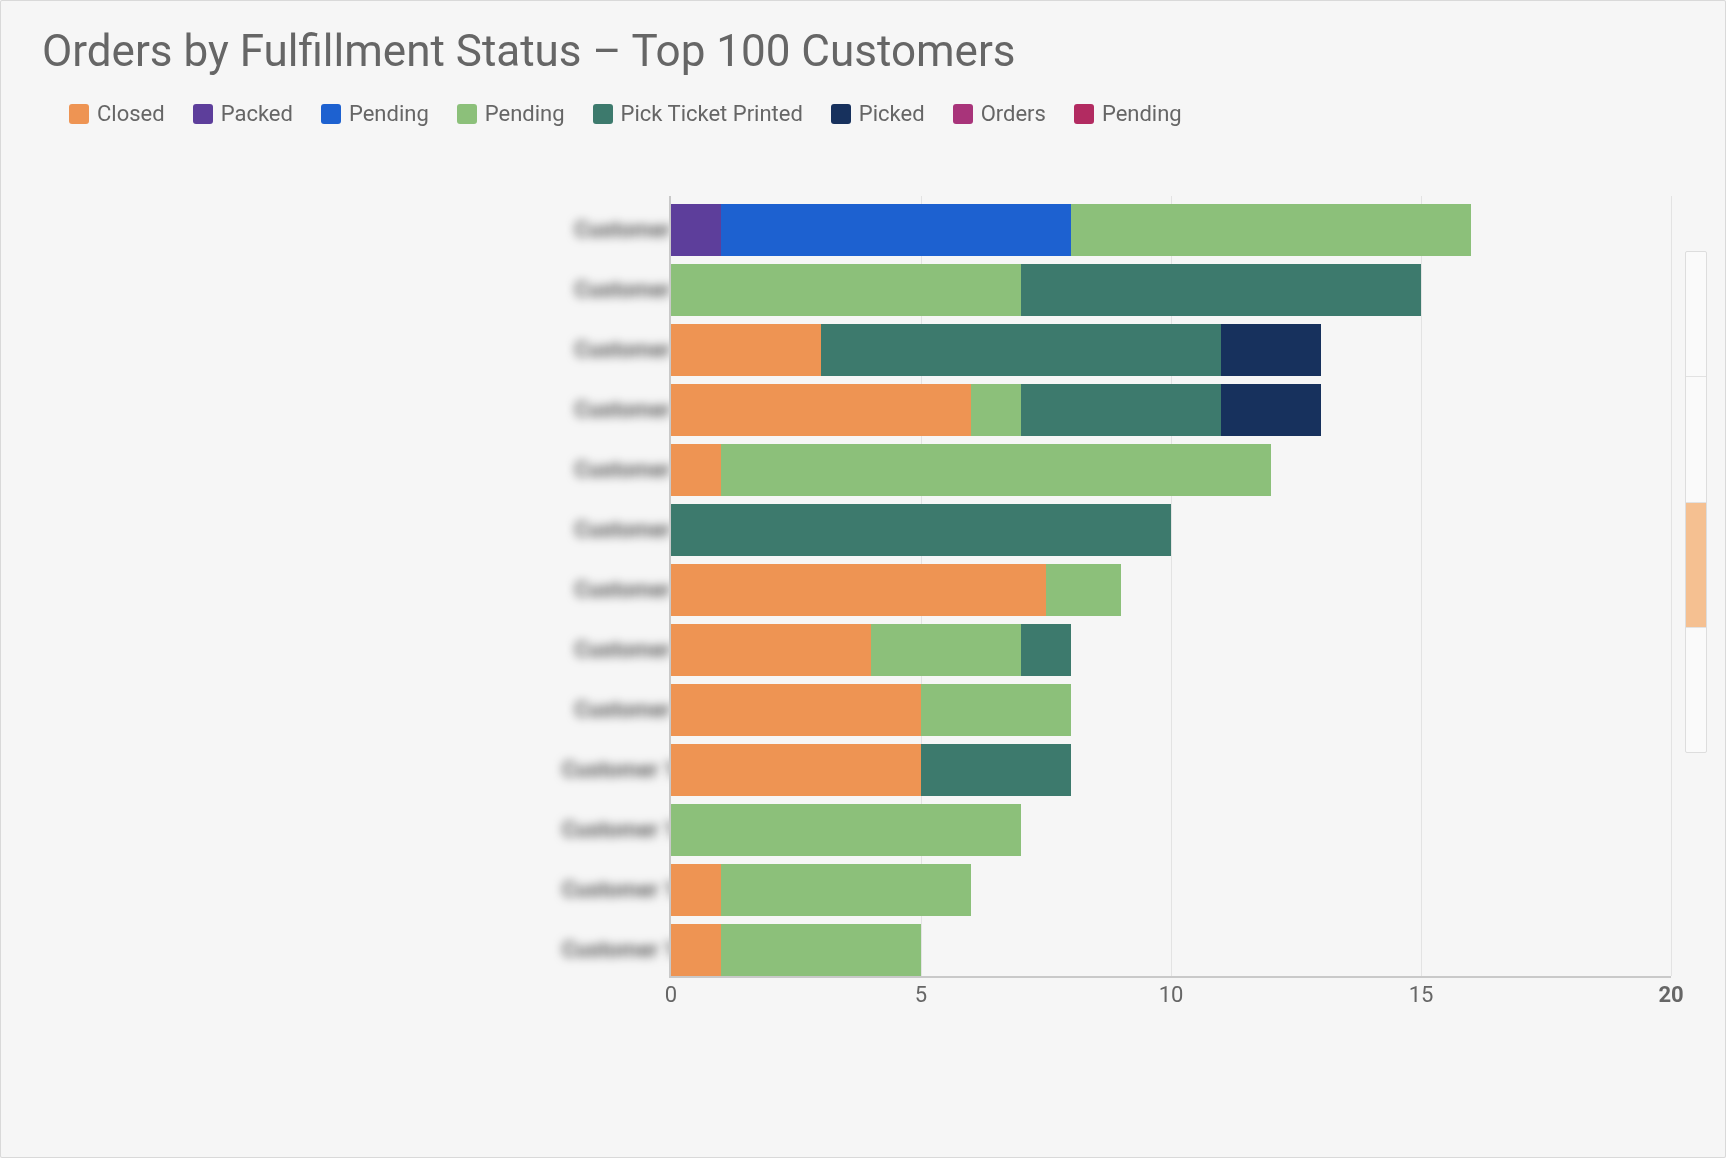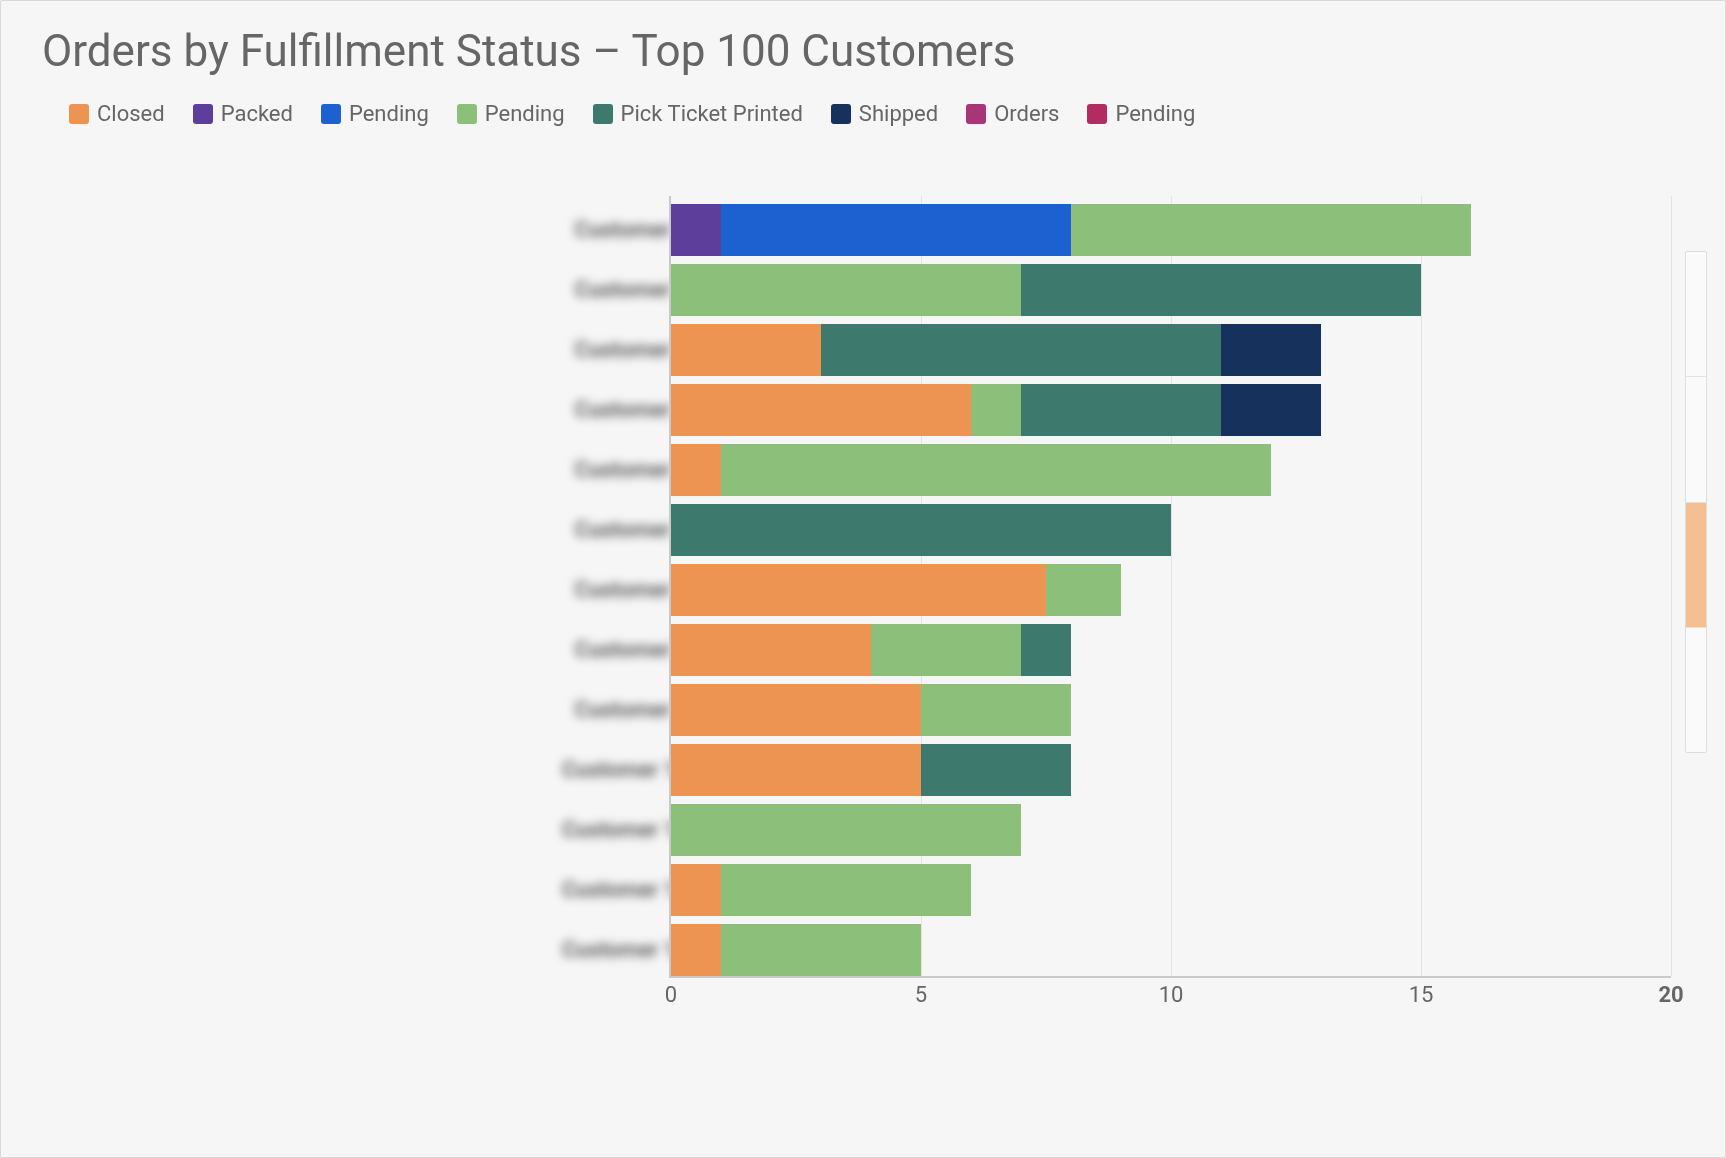--- a/index.html
+++ b/index.html
@@ -166,21 +166,21 @@
       <div class="legend-item">
         <span class="swatch" style="background: rgb(140, 192, 122);"></span>
         <span>Pending</span>
       </div>
       <div class="legend-item">
         <span class="swatch" style="background: rgb(61, 122, 109);"></span>
         <span>Pick Ticket Printed</span>
       </div>
       <div class="legend-item">
         <span class="swatch" style="background: rgb(23, 49, 93);"></span>
-        <span>Shipped</span>
+        <span>Picked</span>
       </div>
       <div class="legend-item">
         <span class="swatch" style="background: rgb(168, 52, 122);"></span>
         <span>Orders</span>
       </div>
       <div class="legend-item">
         <span class="swatch" style="background: rgb(178, 43, 97);"></span>
         <span>Pending</span>
       </div>
     </div>

